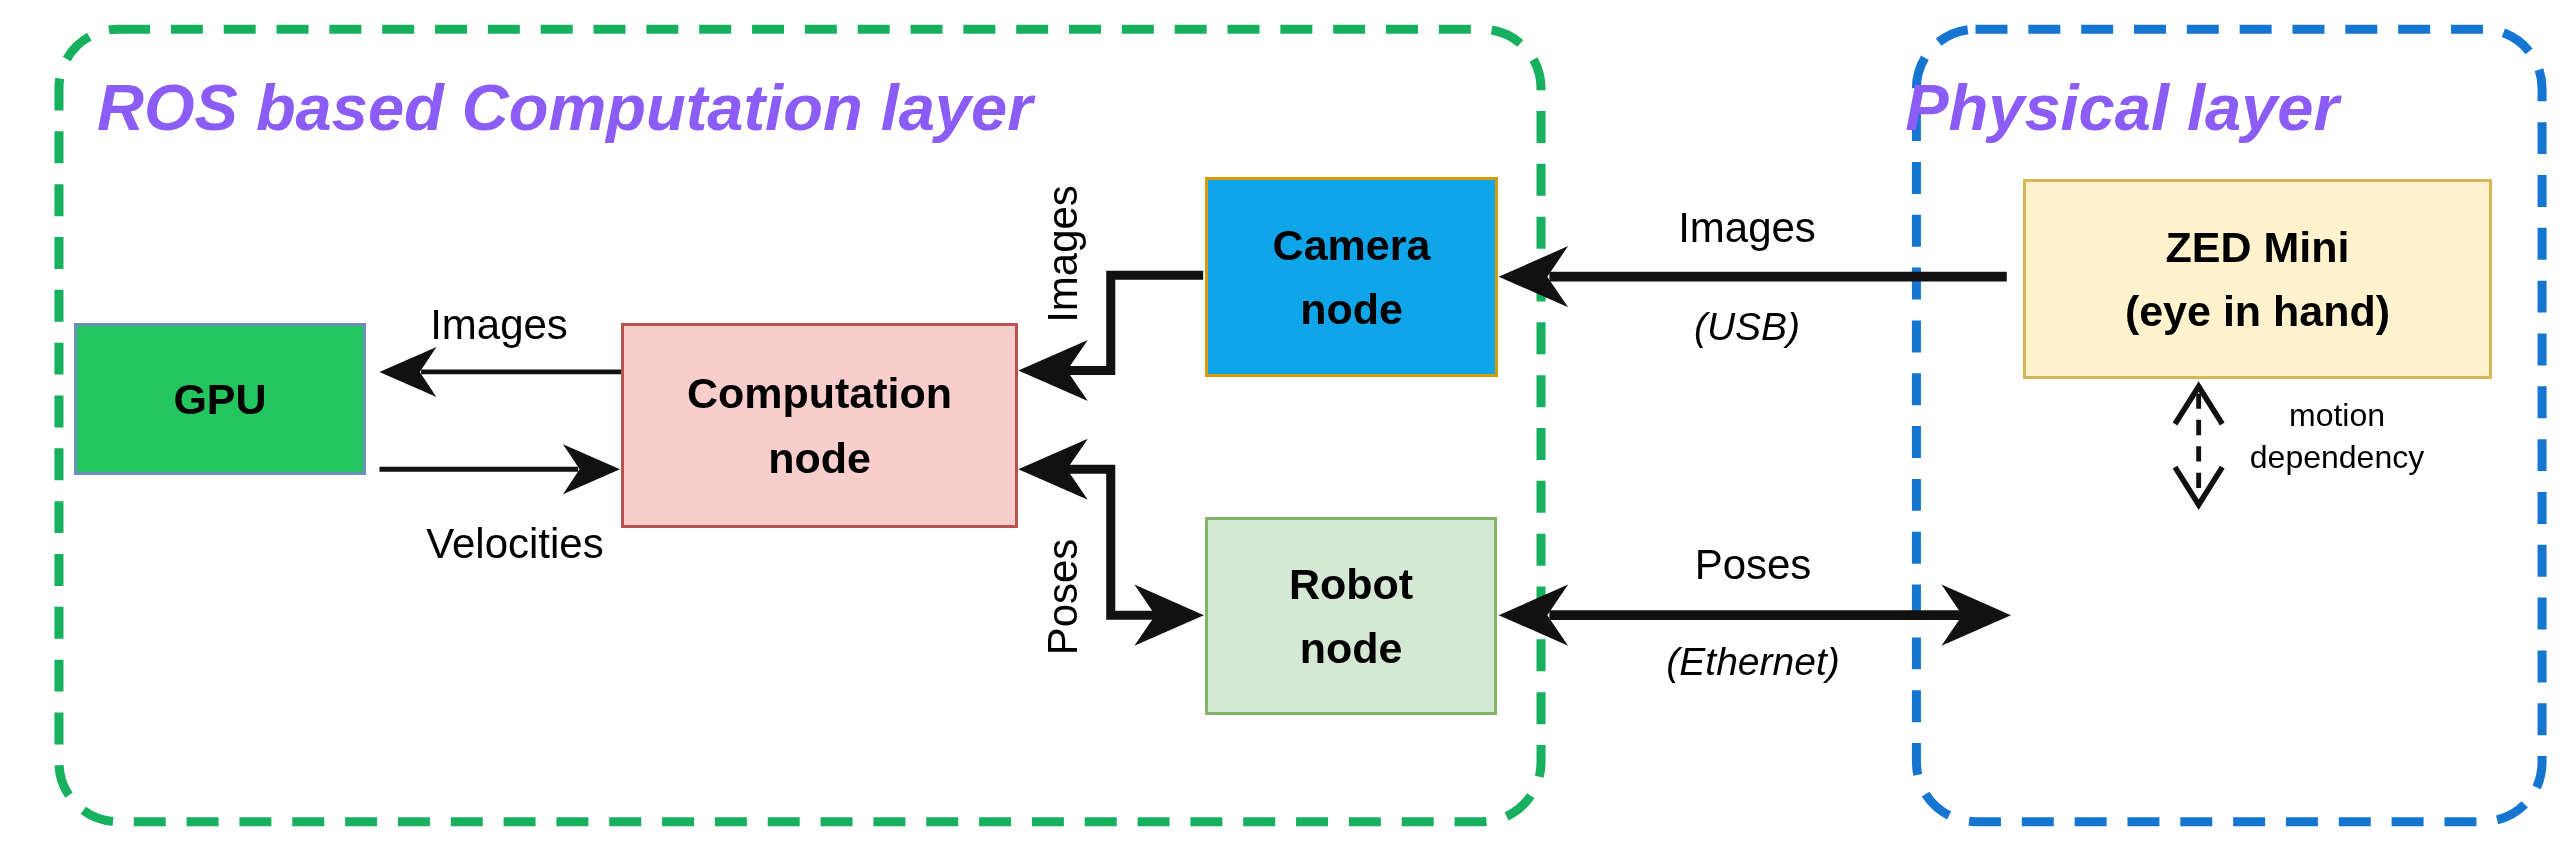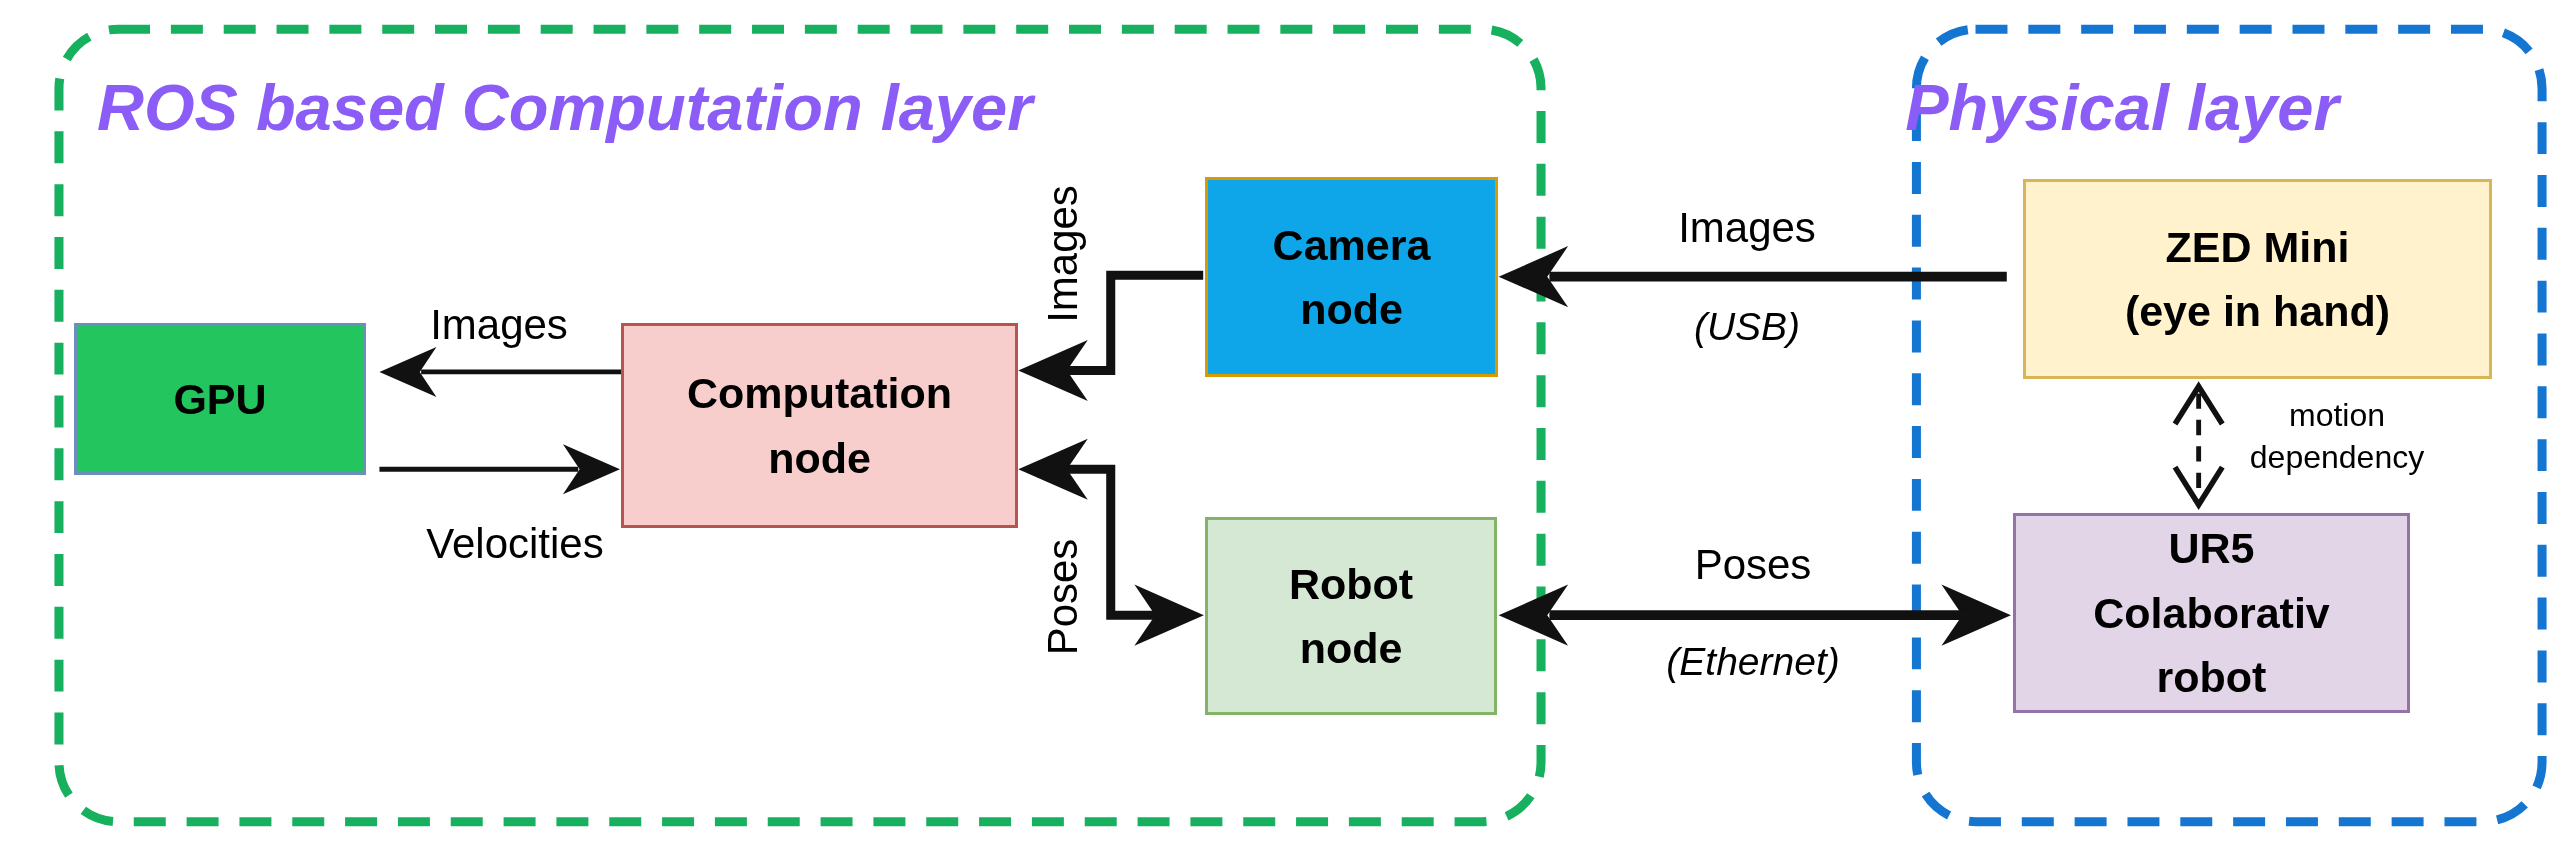--- a/index.html
+++ b/index.html
@@ -95,23 +95,20 @@
 
   <div class="node" style="left: 1205px; top: 177px; width: 293px; height: 200px; background-color: #0ea5e9; border-color: rgb(215, 155, 0);">Camera
 node</div>
 
   <div class="node" style="left: 1205px; top: 517px; width: 292px; height: 198px; background-color: rgb(213, 232, 212); border-color: rgb(130, 179, 102);">Robot
 node</div>
 
   <div class="node" style="left: 2009px; top: 179px; width: 469px; height: 200px; background-color: rgb(255, 242, 204); border-color: rgb(214, 182, 86); margin-left: 14px;">ZED Mini
 (eye in hand)</div>
 
-  <div class="node" style="left: 2013px; top: 513px; width: 397px; height: 200px; background-color: rgb(225, 213, 231); border-color: rgb(150, 115, 166);">UR5
-Colaborativ
-robot</div>
 
   <div class="edge-label" style="left:499px;top:325px;">Images</div>
 
   <div class="edge-label" style="left:515px;top:520px;margin-top:24px;">Velocities</div>
 
   <div class="edge-label rot" style="left:1063px;top:254px;">Images</div>
 
   <div class="edge-label rot" style="left:1063px;top:597px;">Poses</div>
 
   <div class="edge-label" style="left:1747px;top:228px;">Images</div>

